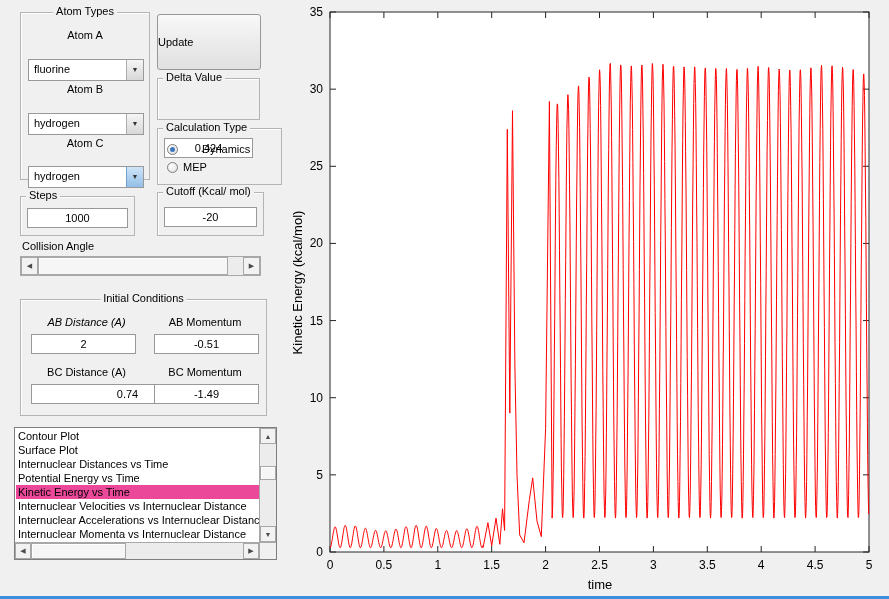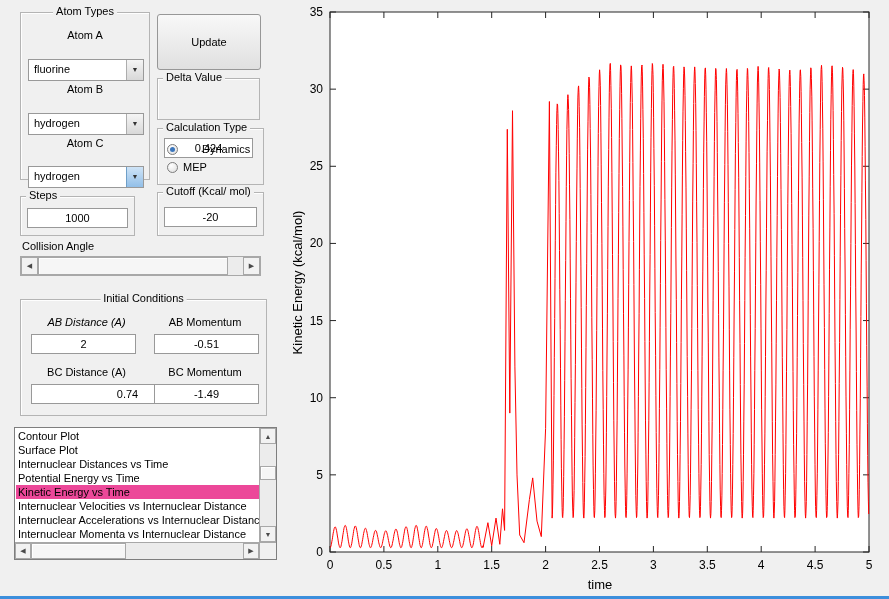--- a/index.html
+++ b/index.html
@@ -16,21 +16,21 @@
   .edit{position:absolute;background:#fff;border:1px solid #999;text-align:center;height:18px;line-height:18px;}
   
   .combo{position:absolute;height:20px;background:#fff;border:1px solid #999;margin-top:9px;}
   .combo-value{position:absolute;left:5px;top:3px;white-space:nowrap;}
   .combo-arrow{position:absolute;right:0;top:0;width:16px;height:100%;
     background:linear-gradient(#f5f5f5,#d8d8d8);border-left:1px solid #adadad;
     font-size:7px;color:#333;text-align:center;line-height:19px;}
   .combo.focused .combo-arrow{background:linear-gradient(#cfe4f7,#92bfe8);border-left-color:#6f9fc8;}
   
   .btn{position:absolute;background:linear-gradient(#f8f8f8,#e0e0e0);border:1px solid #979797;
-    border-radius:3px;text-align:center;cursor:default;}
+    border-radius:3px;cursor:default;}
   
   .radio-row{position:absolute;display:flex;align-items:center;gap:5px;}
   .radio-circle{width:11px;height:11px;border-radius:50%;border:1px solid #7d7d7d;
     background:radial-gradient(circle at 35% 30%,#fff,#dcdcdc);box-sizing:border-box;position:relative;}
   .radio-circle.checked::after{content:"";position:absolute;left:2px;top:2px;right:2px;bottom:2px;
     border-radius:50%;background:#3b76bc;}
   
   .sb{position:absolute;background:#ececec;border:1px solid #a8a8a8;box-sizing:border-box;}
   .sb-btn{position:absolute;background:#f2f2f2;border:1px solid #a8a8a8;box-sizing:border-box;
     display:flex;align-items:center;justify-content:center;font-size:7px;color:#4a4a4a;}
@@ -137,21 +137,21 @@
     </div>
   </div>
 
   <div class="btn" style="left:157px;top:14px;width:102px;height:54px;line-height:54px;">Update</div>
 
   <div class="groupbox" style="left:157px;top:78px;width:101px;height:40px;">
     <div class="legend left">Delta Value</div>
     <div class="edit" style="left:6px;top:19px;width:87px;margin-top:40px;">0.424</div>
   </div>
 
-  <div class="groupbox" style="left:157px;top:128px;width:105px;height:55px;">
+  <div class="groupbox" style="left:157px;top:128px;width:105px;height:55px;padding-left:18px;">
     <div class="legend left">Calculation Type</div>
     <div class="radio-row" style="left:9px;top:14px;gap:24px;">
       <span class="radio-circle checked"></span>
       <span>Dynamics</span>
     </div>
     <div class="radio-row" style="left:9px;top:32px;">
       <span class="radio-circle"></span>
       <span>MEP</span>
     </div>
   </div>

